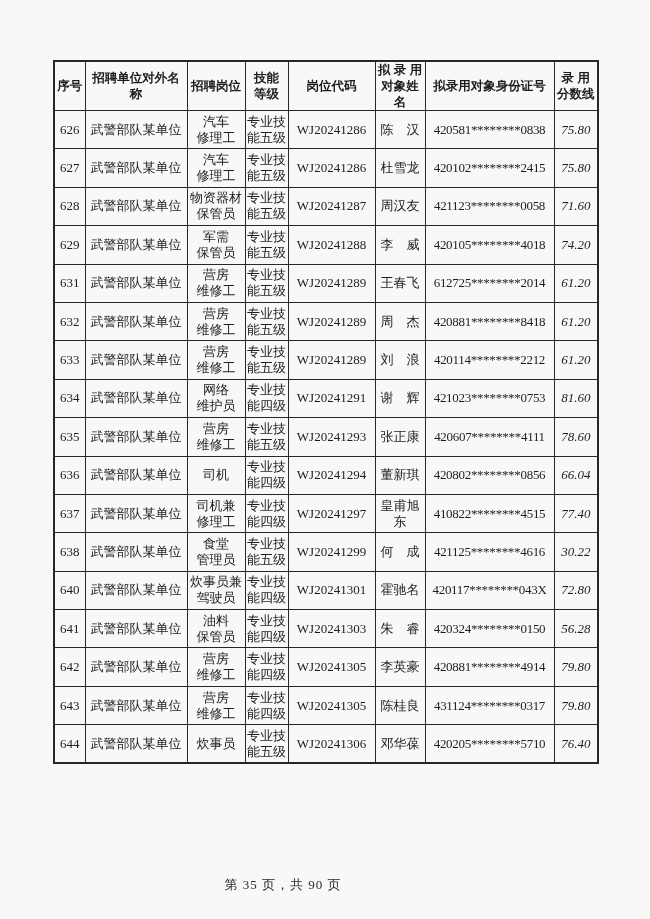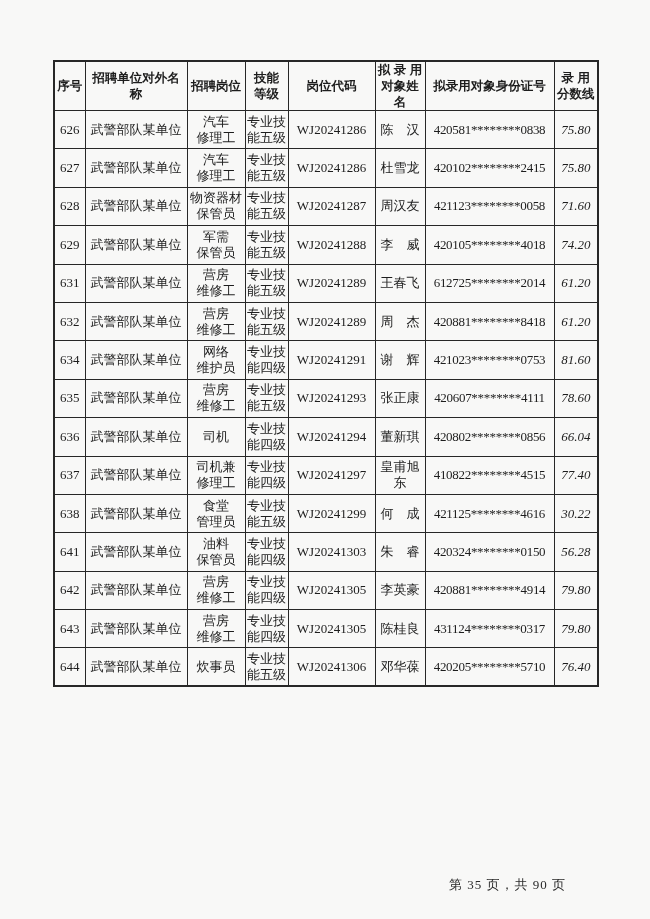--- a/index.html
+++ b/index.html
@@ -43,21 +43,21 @@
     font-size: 13px;
     line-height: 16px;
   }
   td.c4 { font-size: 12.5px; }           
   td.c6 { font-size: 12.5px; letter-spacing: -0.3px; } 
   td.c7 { font-size: 13px; font-style: italic; }             
   .footer {
     position: absolute;
     left: 0; top: 876px;
     width: 566px;
-    text-align: right;
+    text-align: center;
     font-size: 13px;
     color: #2a2a2a;
     letter-spacing: 1px;
   }
 </style>
 </head>
 <body>
 
 <div class="page">
 
@@ -154,20 +154,32 @@
           <td class="c2">营房
 维修工</td>
           <td class="c3">专业技
 能五级</td>
           <td class="c4">WJ20241289</td>
           <td class="c5">周　杰</td>
           <td class="c6">420881********8418</td>
           <td class="c7">61.20</td>
         </tr>
         <tr>
+          <td class="c0">633</td>
+          <td class="c1">武警部队某单位</td>
+          <td class="c2">营房
+维修工</td>
+          <td class="c3">专业技
+能五级</td>
+          <td class="c4">WJ20241289</td>
+          <td class="c5">刘　浪</td>
+          <td class="c6">420114********2212</td>
+          <td class="c7">61.20</td>
+        </tr>
+        <tr>
           <td class="c0">634</td>
           <td class="c1">武警部队某单位</td>
           <td class="c2">网络
 维护员</td>
           <td class="c3">专业技
 能四级</td>
           <td class="c4">WJ20241291</td>
           <td class="c5">谢　辉</td>
           <td class="c6">421023********0753</td>
           <td class="c7">81.60</td>
@@ -213,20 +225,32 @@
           <td class="c2">食堂
 管理员</td>
           <td class="c3">专业技
 能五级</td>
           <td class="c4">WJ20241299</td>
           <td class="c5">何　成</td>
           <td class="c6">421125********4616</td>
           <td class="c7">30.22</td>
         </tr>
         <tr>
+          <td class="c0">640</td>
+          <td class="c1">武警部队某单位</td>
+          <td class="c2">炊事员兼
+驾驶员</td>
+          <td class="c3">专业技
+能四级</td>
+          <td class="c4">WJ20241301</td>
+          <td class="c5">霍驰名</td>
+          <td class="c6">420117********043X</td>
+          <td class="c7">72.80</td>
+        </tr>
+        <tr>
           <td class="c0">641</td>
           <td class="c1">武警部队某单位</td>
           <td class="c2">油料
 保管员</td>
           <td class="c3">专业技
 能四级</td>
           <td class="c4">WJ20241303</td>
           <td class="c5">朱　睿</td>
           <td class="c6">420324********0150</td>
           <td class="c7">56.28</td>

